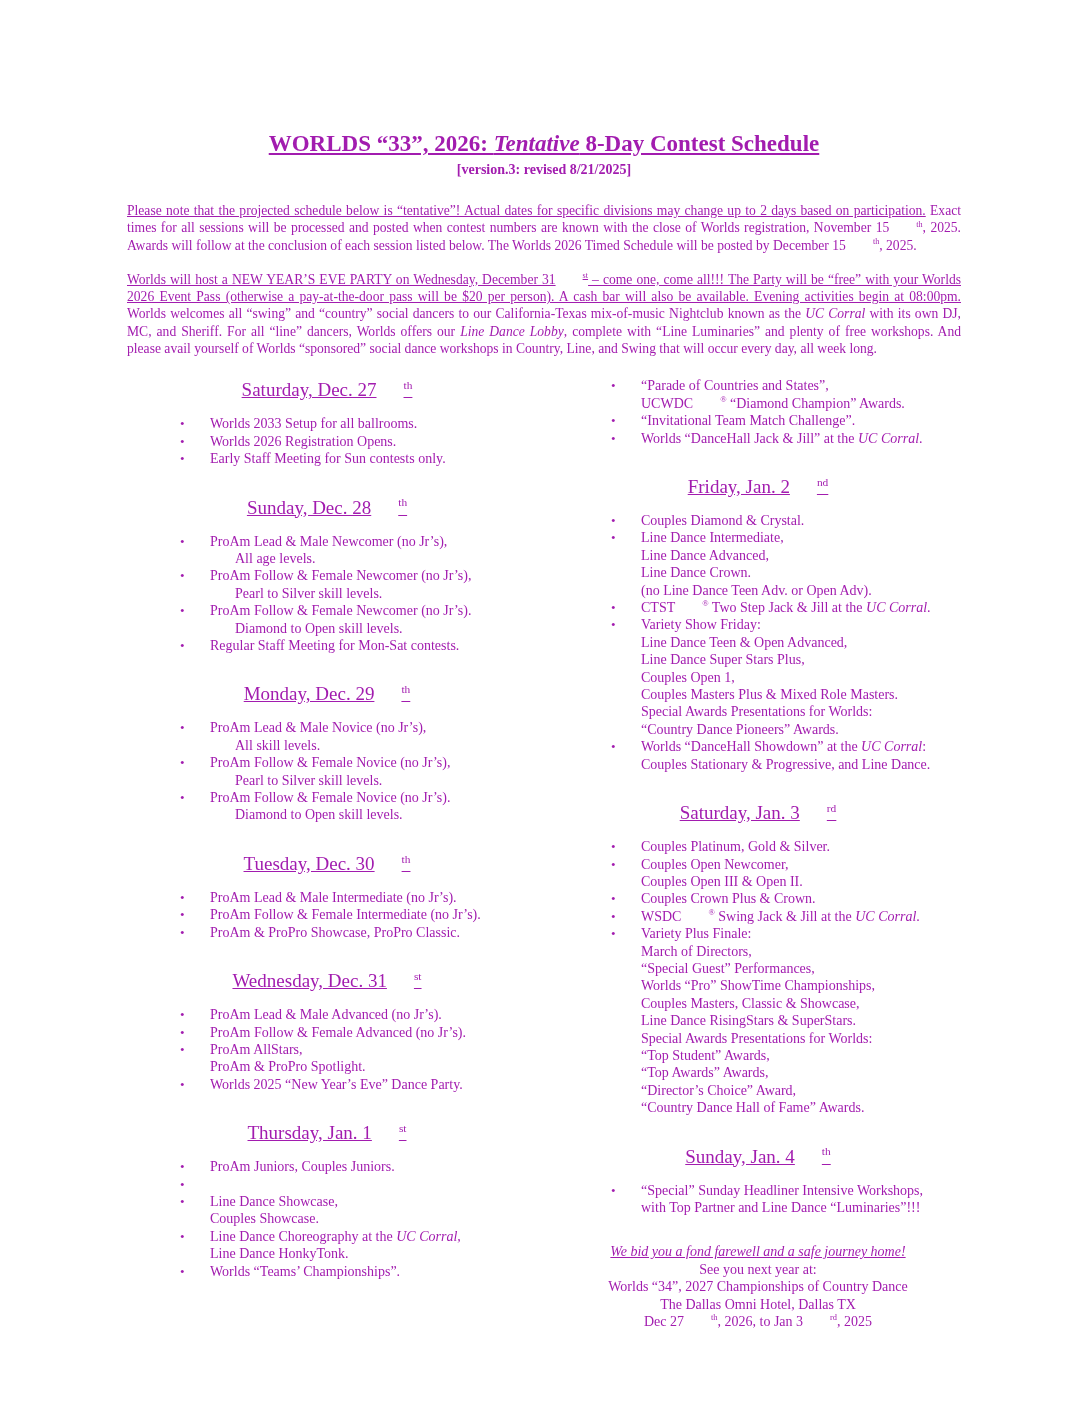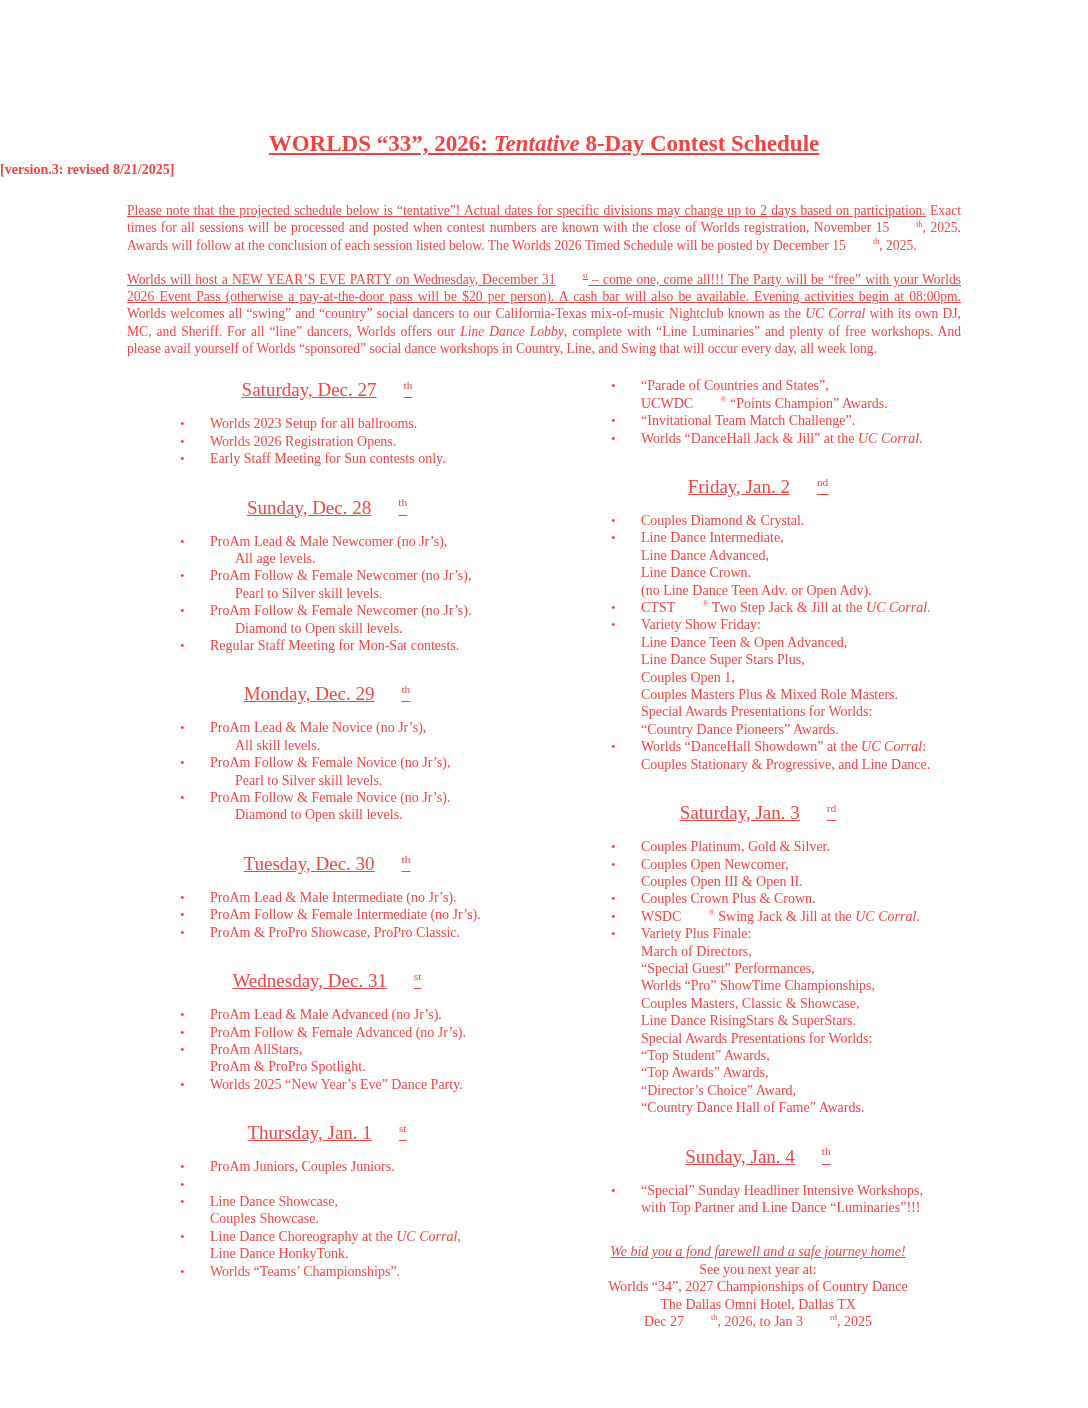--- a/index.html
+++ b/index.html
@@ -1,24 +1,24 @@
 <!DOCTYPE html>
 <html><head>
 <meta charset="utf-8">
 <style>
   html, body { margin: 0; padding: 0; background: #ffffff; }
   .page {
     width: 1088px; height: 1408px;
-    background: #ffffff; color: #ef4444;
+    background: #ffffff; color: #a21caf;
     font-family: "Liberation Serif", serif;
     overflow: hidden; position: relative;
   }
   .title { margin-top: 130px; text-align: center; font-size: 23px; font-weight: bold; line-height: 28px; }
   .title .tline { text-decoration: underline; }
-  .subtitle { text-align: left; font-weight: bold; font-size: 14px; line-height: 17px; margin-top: 3px; }
+  .subtitle { text-align: center; font-weight: bold; font-size: 14px; line-height: 17px; margin-top: 3px; }
   .intro { margin: 0 127px; text-align: justify; font-size: 13.6px; line-height: 17.3px; }
   .intro.p1 { margin-top: 24px; }
   .intro.p2 { margin-top: 17px; }
   .columns { display: flex; margin-top: 20px; padding-left: 127px; gap: 31px; align-items: flex-start; }
   .col { width: 400px; flex: none; }
   .section { margin-bottom: 27px; }
   .sec-header { text-align: center; font-size: 19px; font-weight: normal; line-height: 25px; margin-bottom: 13px; }
   .sec-header .hu { text-decoration: underline; }
   .sup { vertical-align: super; font-size: 0.6em; line-height: 0; padding-left: 27px; }
   .item { display: flex; padding-left: 53px; font-size: 14px; line-height: 17.4px; }
@@ -37,21 +37,21 @@
   <div class="subtitle">[version.3: revised 8/21/2025]</div>
   <p class="intro p1" id="intro-p1"><span class="u">Please note that the projected schedule below is “tentative”! Actual dates for specific divisions may change up to 2 days based on participation.</span><span> Exact times for all sessions will be processed and posted when contest numbers are known with the close of Worlds registration, November 15</span><span class="sup">th</span><span>, 2025.  Awards will follow at the conclusion of each session listed below. The Worlds 2026 Timed Schedule will be posted by December 15</span><span class="sup">th</span><span>, 2025.</span></p>
   <p class="intro p2" id="intro-p2"><span class="u">Worlds will host a NEW YEAR’S EVE PARTY on Wednesday, December 31</span><span class="u sup">st</span><span class="u"> – come one, come all!!! The Party will be “free” with your Worlds 2026 Event Pass (otherwise a pay-at-the-door pass will be $20 per person). A cash bar will also be available. Evening activities begin at 08:00pm.</span><span> Worlds welcomes all “swing” and “country” social dancers to our California-Texas mix-of-music Nightclub known as the </span><span class="i">UC Corral</span><span> with its own DJ, MC, and Sheriff. For all “line” dancers, Worlds offers our </span><span class="i">Line Dance Lobby</span><span>, complete with “Line Luminaries” and plenty of free workshops. And please avail yourself of Worlds “sponsored” social dance workshops in Country, Line, and Swing that will occur every day, all week long.</span></p>
   <div class="columns">
     <div class="col" id="col-left">
         <div class="section">
           <div class="sec-header"><span class="hu"><span>Saturday, Dec. 27</span><span class="sup">th</span></span></div>
           <div class="item">
             <span class="bullet">•</span>
             <div class="lines">
-              <div class="line"><span>Worlds 2023 Setup for all ballrooms.</span></div>
+              <div class="line"><span>Worlds 2033 Setup for all ballrooms.</span></div>
             </div>
           </div>
           <div class="item">
             <span class="bullet">•</span>
             <div class="lines">
               <div class="line"><span>Worlds 2026 Registration Opens.</span></div>
             </div>
           </div>
           <div class="item">
             <span class="bullet">•</span>
@@ -195,21 +195,21 @@
             </div>
           </div>
         </div>
       </div>
     <div class="col" id="col-right">
         <div class="section">
           <div class="item">
             <span class="bullet">•</span>
             <div class="lines">
               <div class="line"><span>“Parade of Countries and States”,</span></div>
-              <div class="line"><span>UCWDC</span><span class="sup">®</span><span> “Points Champion” Awards.</span></div>
+              <div class="line"><span>UCWDC</span><span class="sup">®</span><span> “Diamond Champion” Awards.</span></div>
             </div>
           </div>
           <div class="item">
             <span class="bullet">•</span>
             <div class="lines">
               <div class="line"><span>“Invitational Team Match Challenge”.</span></div>
             </div>
           </div>
           <div class="item">
             <span class="bullet">•</span>

